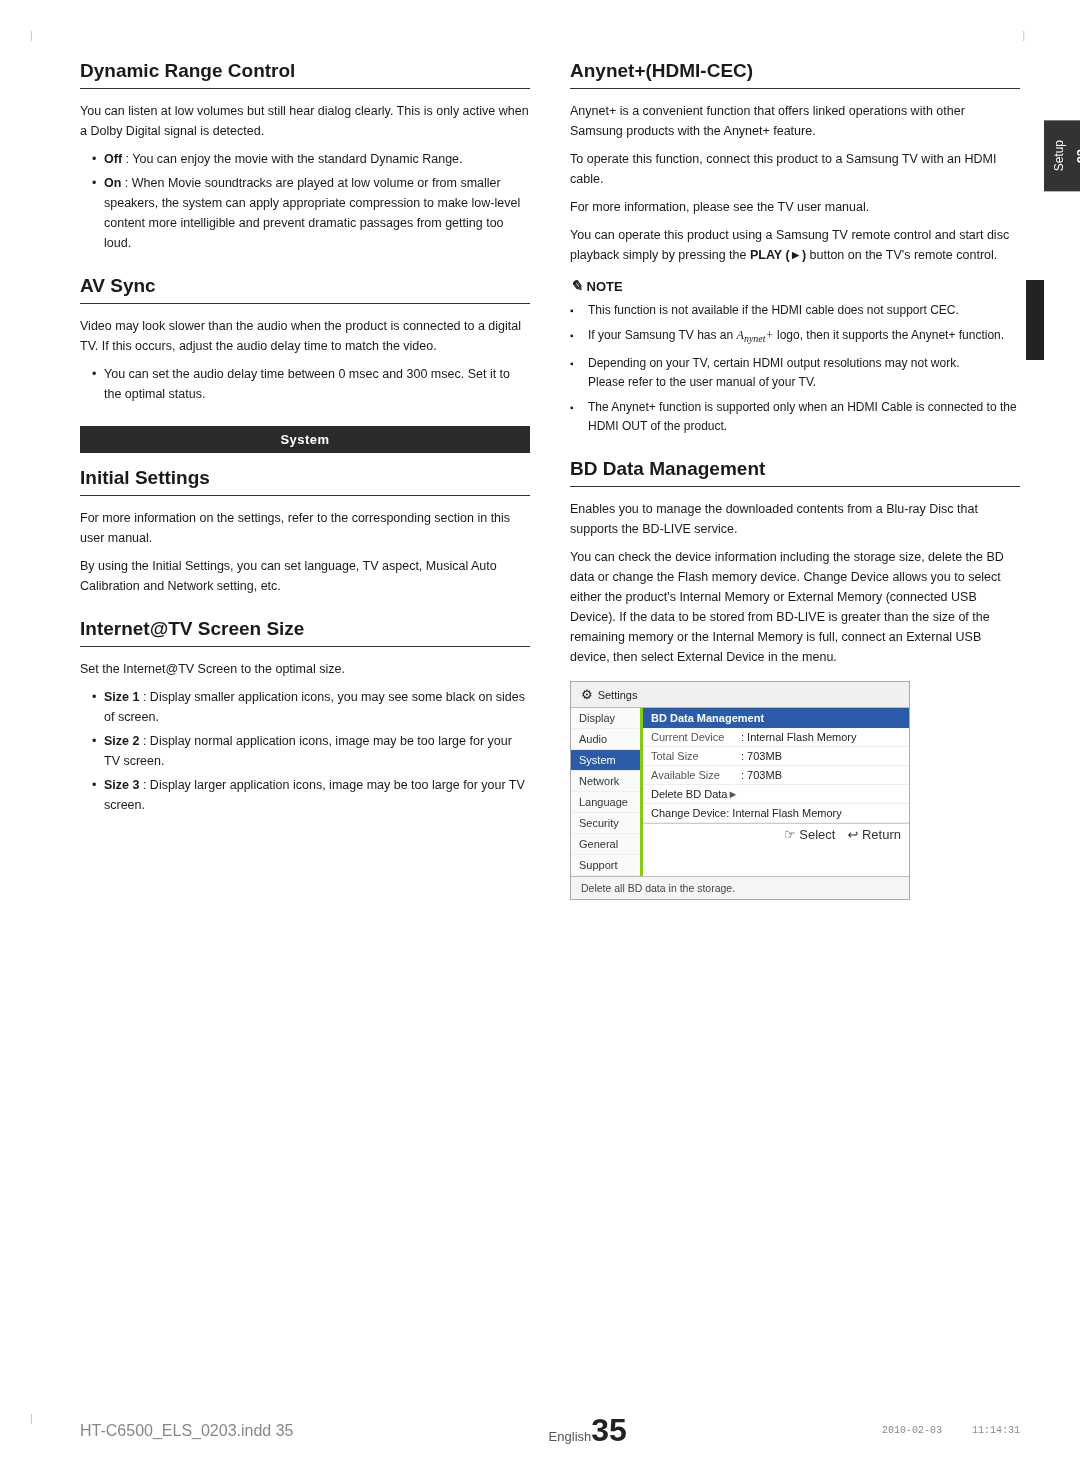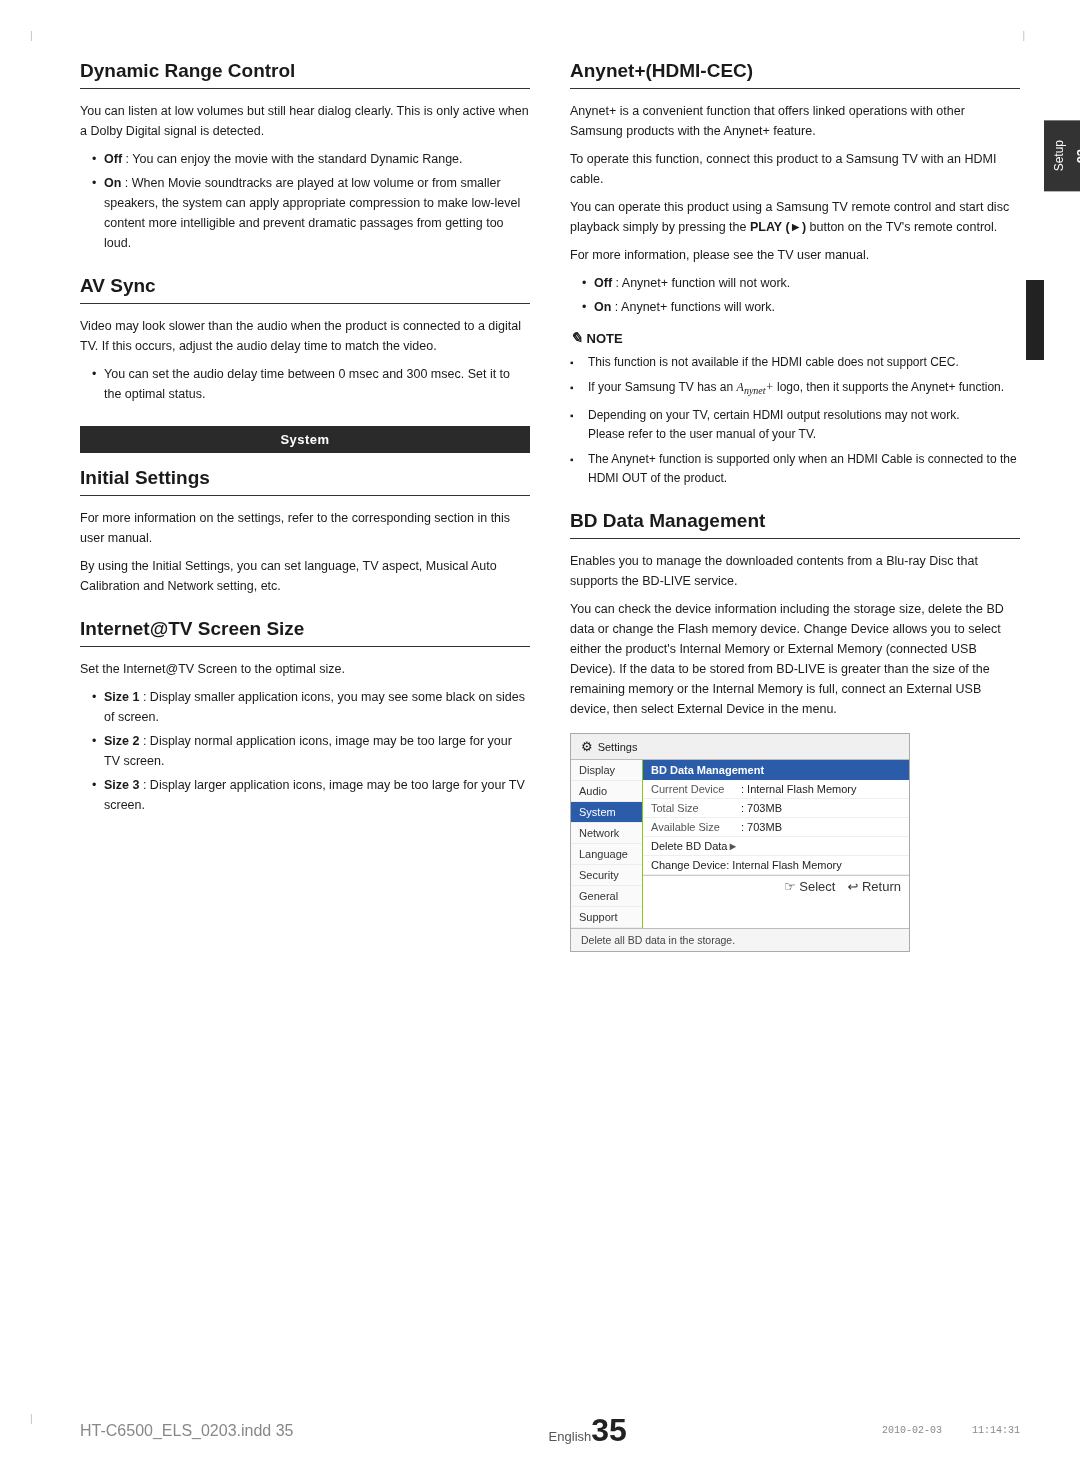--- a/index.html
+++ b/index.html
@@ -181,21 +181,21 @@
       gap: 5px;
     }
     .screenshot-header .gear {
       font-size: 13px;
     }
     .screenshot-body {
       display: flex;
     }
     .screenshot-sidebar {
       width: 72px;
-      border-right: 1px solid #84cc16;
+      border-right: 3px solid #84cc16;
       background: #fafafa;
     }
     .screenshot-sidebar-item {
       padding: 4px 8px;
       font-size: 11px;
       color: #333;
       border-bottom: 1px solid #eee;
     }
     .screenshot-sidebar-item.active {
       background: #2a5caa;
@@ -340,26 +340,22 @@
       </div>
 
     </div>
 
     <div class="right-col">
 
       <div class="section-block">
         <h2 class="section-title">Anynet+(HDMI-CEC)</h2>
         <p class="section-body">Anynet+ is a convenient function that offers linked operations with other Samsung products with the Anynet+ feature.</p>
         <p class="section-body">To operate this function, connect this product to a Samsung TV with an HDMI cable.</p>
+        <p class="section-body">For more information, please see the TV user manual.</p>
         <p class="section-body">You can operate this product using a Samsung TV remote control and start disc playback simply by pressing the <b>PLAY (►)</b> button on the TV's remote control.</p>
-        <p class="section-body">For more information, please see the TV user manual.</p>
-        <ul class="bullet-list">
-          <li><b>Off</b> : Anynet+ function will not work.</li>
-          <li><b>On</b> : Anynet+ functions will work.</li>
-        </ul>
 
         <div class="note-box">
           <div class="note-title">
             <span class="note-icon">✎</span>
             <span>NOTE</span>
           </div>
           <ul class="note-list">
             <li>This function is not available if the HDMI cable does not support CEC.</li>
             <li>If your Samsung TV has an <span class="anynet-logo">A<sub>nynet</sub>+</span> logo, then it supports the Anynet+ function.</li>
             <li>Depending on your TV, certain HDMI output resolutions may not work.<br>Please refer to the user manual of your TV.</li>

